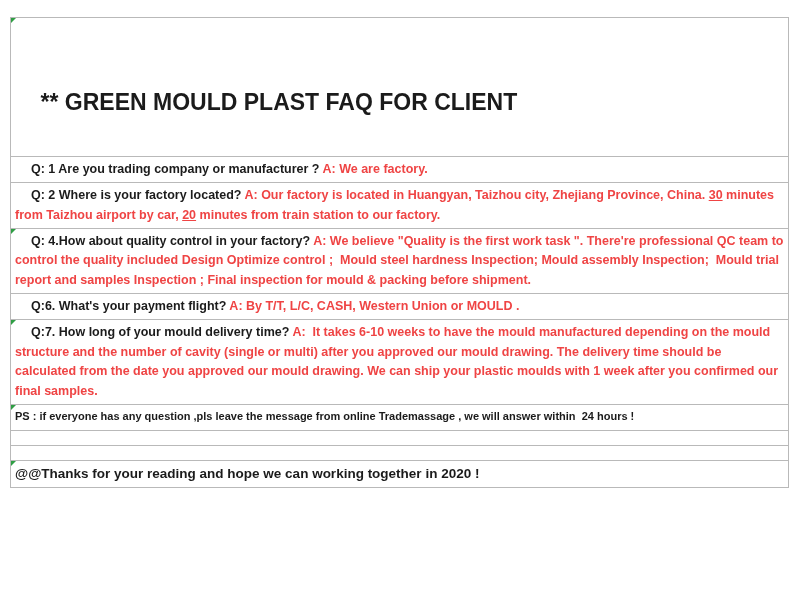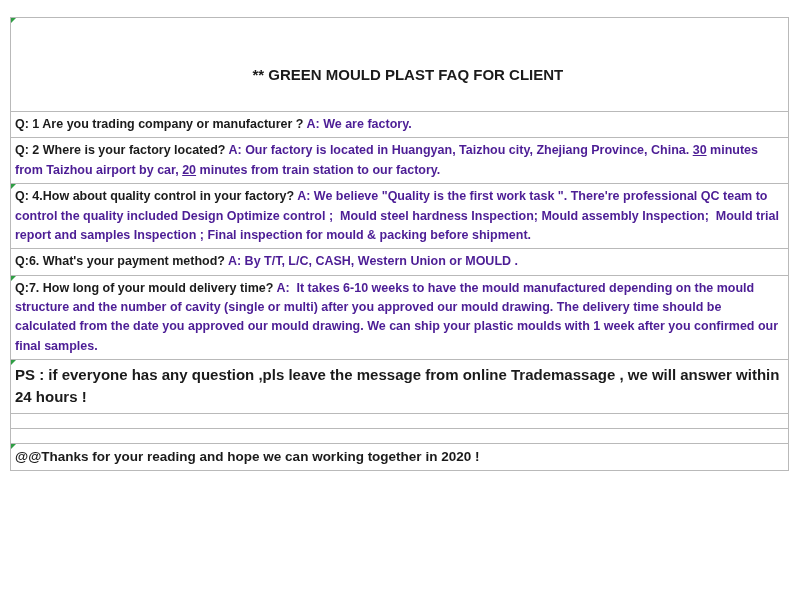--- a/index.html
+++ b/index.html
@@ -23,41 +23,40 @@
     border: 1px solid #b9b9b9;
     margin-top: -1px;
     padding: 3px 4px;
     font-weight: bold;
     font-size: 12.5px;
     line-height: 1.55;
     color: #1b1b1b;
     white-space: pre-wrap;
   }
   .row.title {
-    text-align: center;
-    font-size: 15px;
+    font-size: 23px;
     line-height: 1.4;
     padding: 4px 4px 5px 4px;
   }
   .row.note {
-    font-size: 15px;
+    font-size: 11px;
     line-height: 1.45;
     padding: 4px 4px 5px 4px;
   }
   .row.note2 {
     font-size: 13.5px;
     line-height: 1.45;
     padding: 3px 4px 4px 4px;
   }
   .row.empty {
     height: 14px;
     padding: 0;
   }
-  .q { color: #1b1b1b; }
-  .a { color: #4c1d95; }
+  .q { color: #1b1b1b; margin-left: 16px; }
+  .a { color: #ef4444; }
   .u { text-decoration: underline; }
   .t { color: #1b1b1b; }
   .marker {
     position: absolute;
     left: 0;
     top: 0;
     width: 0;
     height: 0;
     border-top: 5px solid #2f9e44;
     border-right: 5px solid transparent;
@@ -68,21 +67,21 @@
 
 <div class="sheet">
   <div class="row title">
     <span class="marker"></span>
     <span class="t">** GREEN MOULD PLAST FAQ FOR CLIENT</span>
   </div>
   <div>
       <div class="row qa"><span class="q">Q: 1 Are you trading company or manufacturer ? </span><span class="a"><span>A: We are factory.</span></span></div>
       <div class="row qa"><span class="q">Q: 2 Where is your factory located? </span><span class="a"><span>A: Our factory is located in Huangyan, Taizhou city, Zhejiang Province, China. </span><span class="u">30</span><span> minutes from Taizhou airport by car, </span><span class="u">20</span><span> minutes from train station to our factory.</span></span></div>
       <div class="row qa"><span class="marker"></span><span class="q">Q: 4.How about quality control in your factory? </span><span class="a"><span>A: We believe "Quality is the first work task ". There're professional QC team to control the quality included Design Optimize control ;  Mould steel hardness Inspection; Mould assembly Inspection;  Mould trial report and samples Inspection ; Final inspection for mould &amp; packing before shipment.</span></span></div>
-      <div class="row qa"><span class="q">Q:6. What's your payment method? </span><span class="a"><span>A: By T/T, L/C, CASH, Western Union or MOULD .</span></span></div>
+      <div class="row qa"><span class="q">Q:6. What's your payment flight? </span><span class="a"><span>A: By T/T, L/C, CASH, Western Union or MOULD .</span></span></div>
       <div class="row qa"><span class="marker"></span><span class="q">Q:7. How long of your mould delivery time? </span><span class="a"><span>A:  It takes 6-10 weeks to have the mould manufactured depending on the mould structure and the number of cavity (single or multi) after you approved our mould drawing. The delivery time should be calculated from the date you approved our mould drawing. We can ship your plastic moulds with 1 week after you confirmed our final samples.</span></span></div>
       <div class="row note"><span class="marker"></span><span class="t">PS : if everyone has any question ,pls leave the message from online Trademassage , we will answer within  24 hours !</span></div>
       <div class="row empty"></div>
       <div class="row empty"></div>
       <div class="row note2"><span class="marker"></span><span class="t">@@Thanks for your reading and hope we can working together in 2020 !</span></div>
     </div>
 
 </div>
 
 </body></html>

